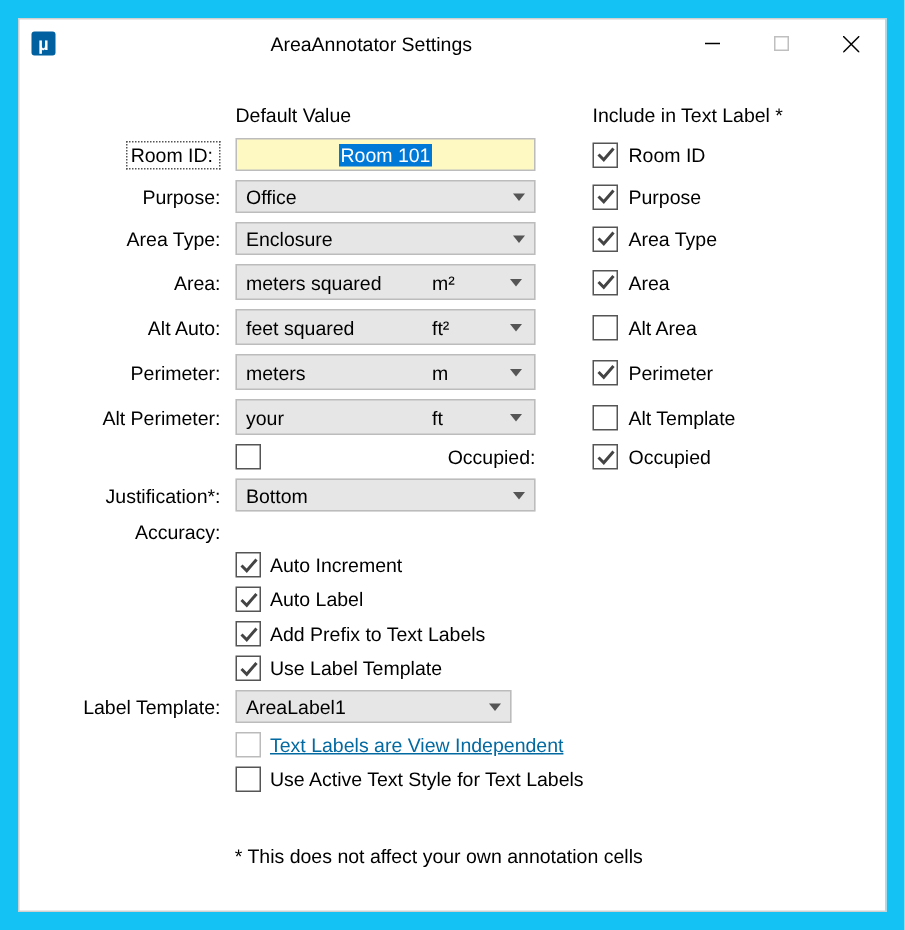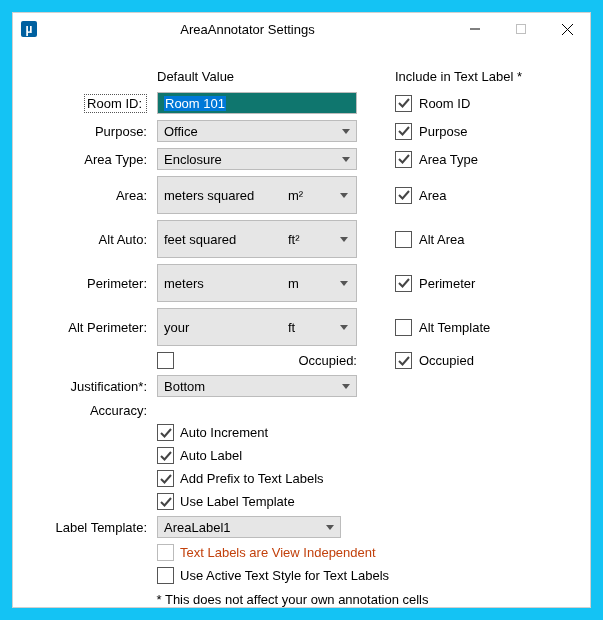--- a/index.html
+++ b/index.html
@@ -80,40 +80,41 @@
     border:1px solid #bcbcbc;
     background:#e6e6e6;
     padding:0 6px;
     font-family:inherit;
     font-size:13px;
     display:flex;
     align-items:center;
     position:relative;
   }
   .inp.selected {
-    background:#0f766e;
+    background:#fef9c3;
+    justify-content:center;
   }
   .inp.selected span.hl {
     background:#0078d7;
     color:#fff;
     padding:0 1px;
   }
   .combo {
     justify-content:space-between;
     text-align:center;
   }
   .combo .caret, .unit-combo .caret {
     width:0;height:0;
     border-left:4px solid transparent;
     border-right:4px solid transparent;
     border-top:5px solid #555;
     margin-left:6px;
   }
   .unit-combo {
-    height:38px;
+    height:24px;
     border:1px solid #bcbcbc;
     background:#e6e6e6;
     display:grid;
     grid-template-columns: 1fr 46px 16px;
     align-items:center;
     padding:0 6px;
     font-size:13px;
   }
   .unit-combo .abbr { text-align:left; }
   .chk {
@@ -126,24 +127,24 @@
     cursor:pointer;
   }
   .chk.disabled { border-color:#bbb; }
   .chk svg { width:12px; height:12px; }
   .chk-row {
     display:flex;
     align-items:center;
     gap:6px;
   }
   .chk-label { }
-  .chk-label.disabled { color:#c2410c; }
+  .chk-label.disabled { color:#0369a1;text-decoration:underline; }
   .footer-note {
     text-align:center;
-    margin-top:8px;
+    margin-top:35px;
     font-size:13px;
   }
   .col2-span { grid-column: 2 / span 4; }
 </style>
 </head>
 <body>
 
 <div class="window">
   <div class="titlebar">
     <div class="app-icon">µ</div>

